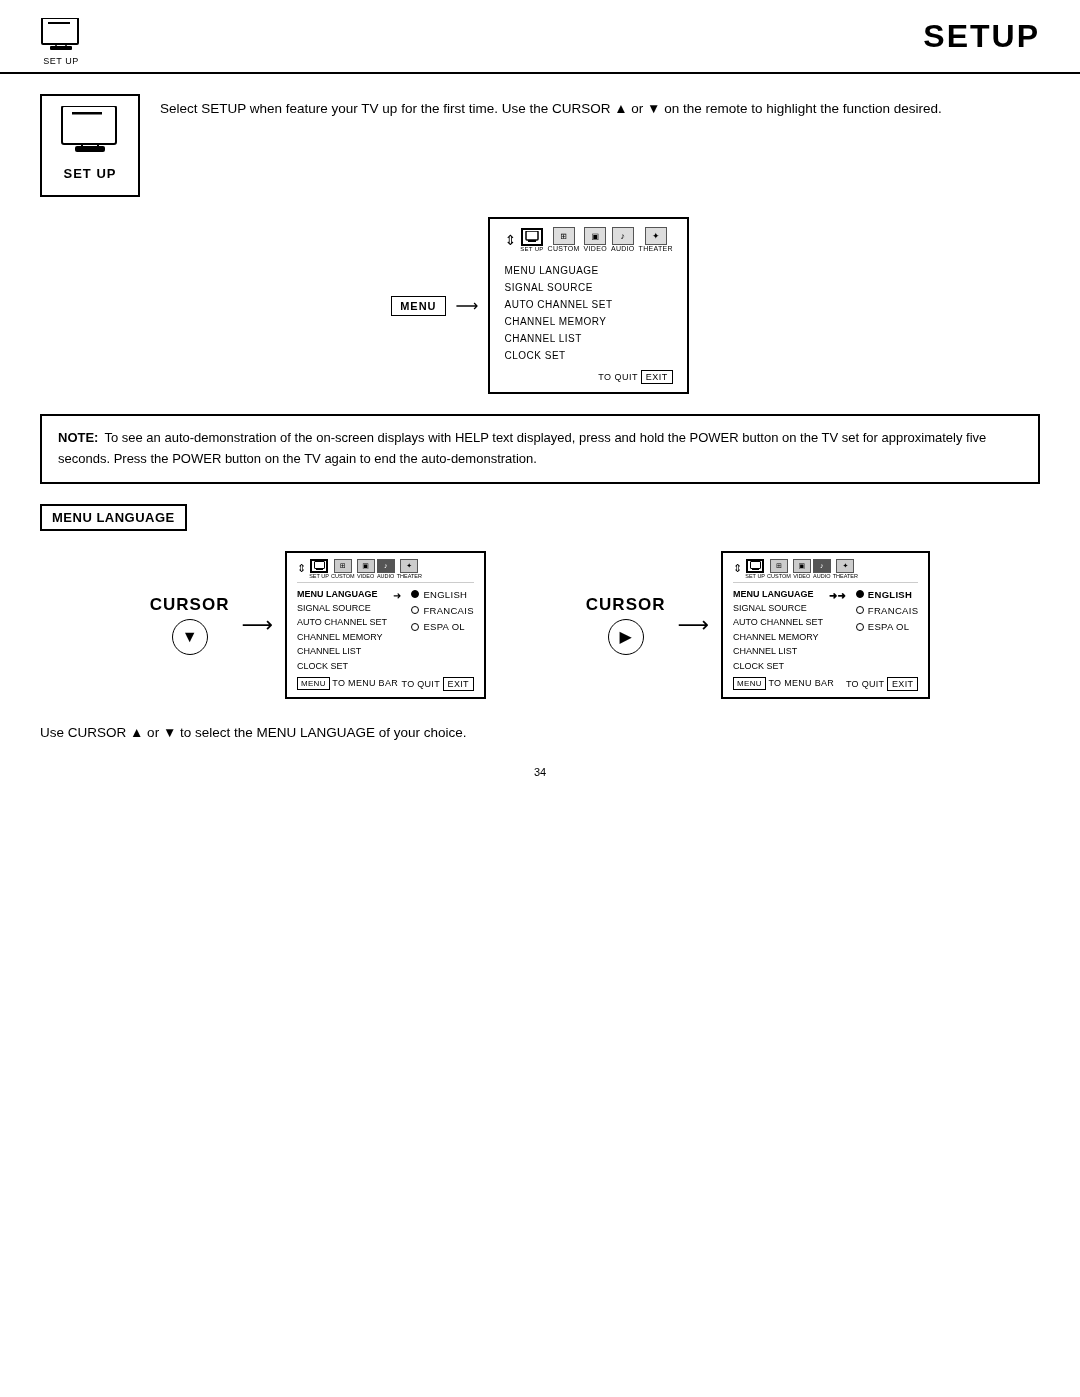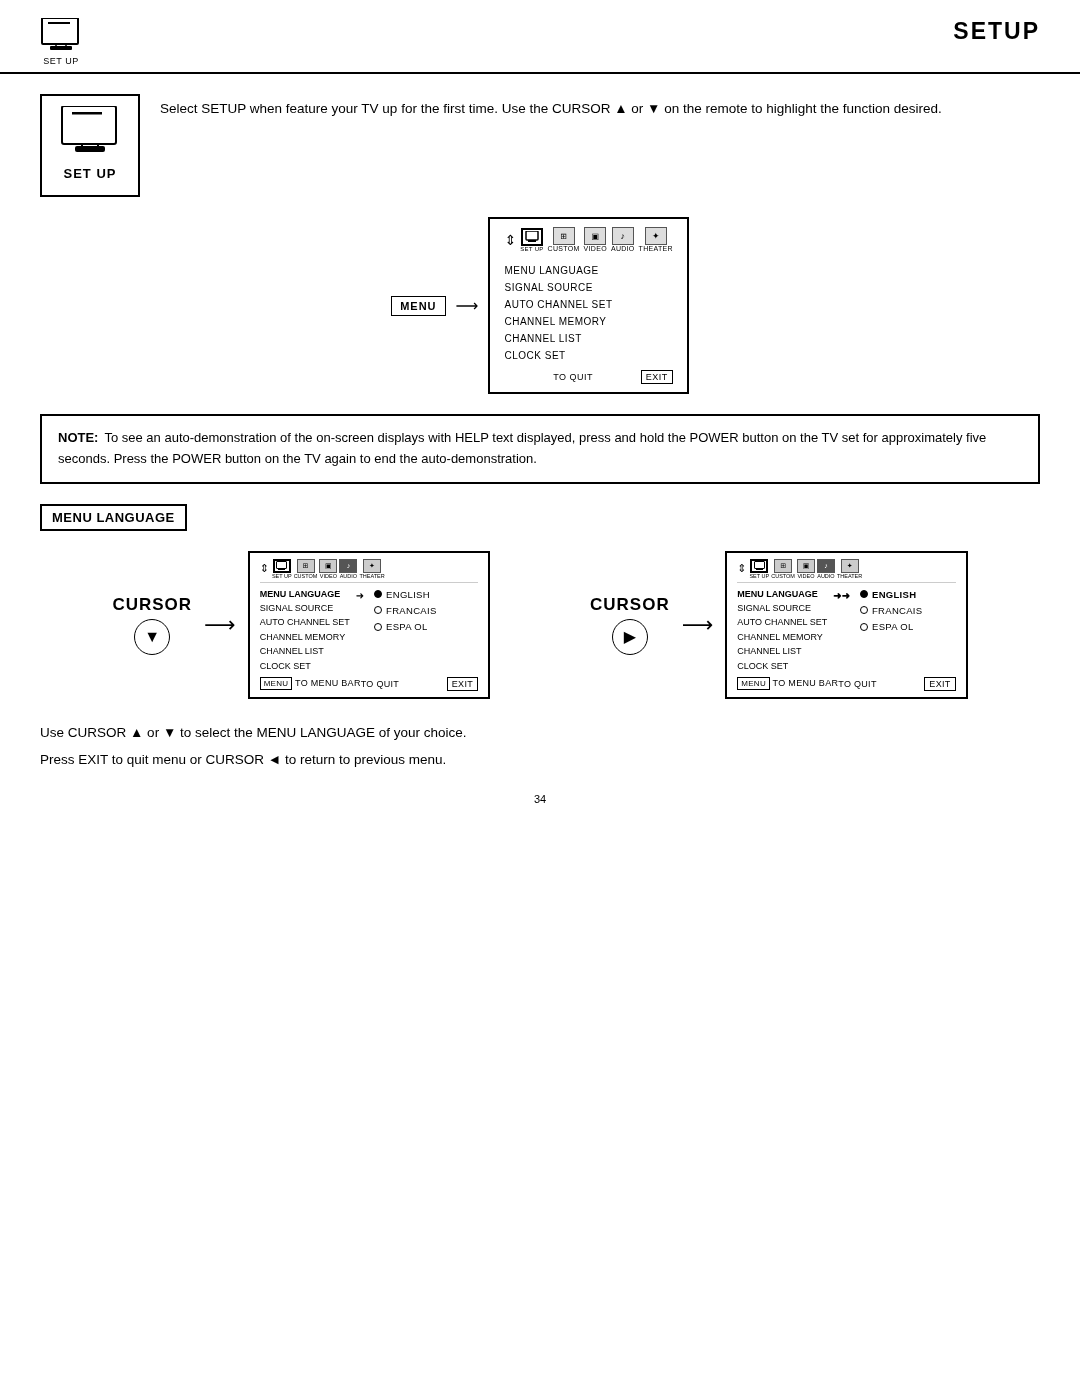--- a/index.html
+++ b/index.html
@@ -23,21 +23,21 @@
       padding-bottom: 6px;
     }
     .header-icon-area {
       display: flex;
       flex-direction: column;
       align-items: center;
       font-size: 9px;
       letter-spacing: 0.5px;
     }
     .page-title {
-      font-size: 23px;
+      font-size: 32px;
       font-weight: bold;
       letter-spacing: 2px;
     }
 
     
     .page-content {
       padding: 20px 40px;
     }
 
     
@@ -119,21 +119,20 @@
       text-align: right;
       font-size: 9px;
       margin-top: 6px;
       letter-spacing: 0.5px;
     }
     .exit-btn {
       border: 1px solid #000;
       padding: 1px 4px;
       font-size: 9px;
       display: inline-block;
-      margin-left: 45px;
     }
 
     
     .note-box {
       border: 2px solid #000;
       padding: 12px 16px;
       margin: 10px 0 20px 0;
       font-size: 13px;
       line-height: 1.6;
     }
@@ -536,18 +535,17 @@
           </div>
         </div>
       </div>
 
     </div>
 
   </div>
 
   <div class="bottom-text">
     <p>Use CURSOR ▲ or ▼ to select the MENU LANGUAGE of your choice.</p>
-    <p>Press EXIT to quit menu or CURSOR ◄ to return to previous menu.</p>
   </div>
 
   <div class="page-number">34</div>
 
 </div>
 
 </body></html>

